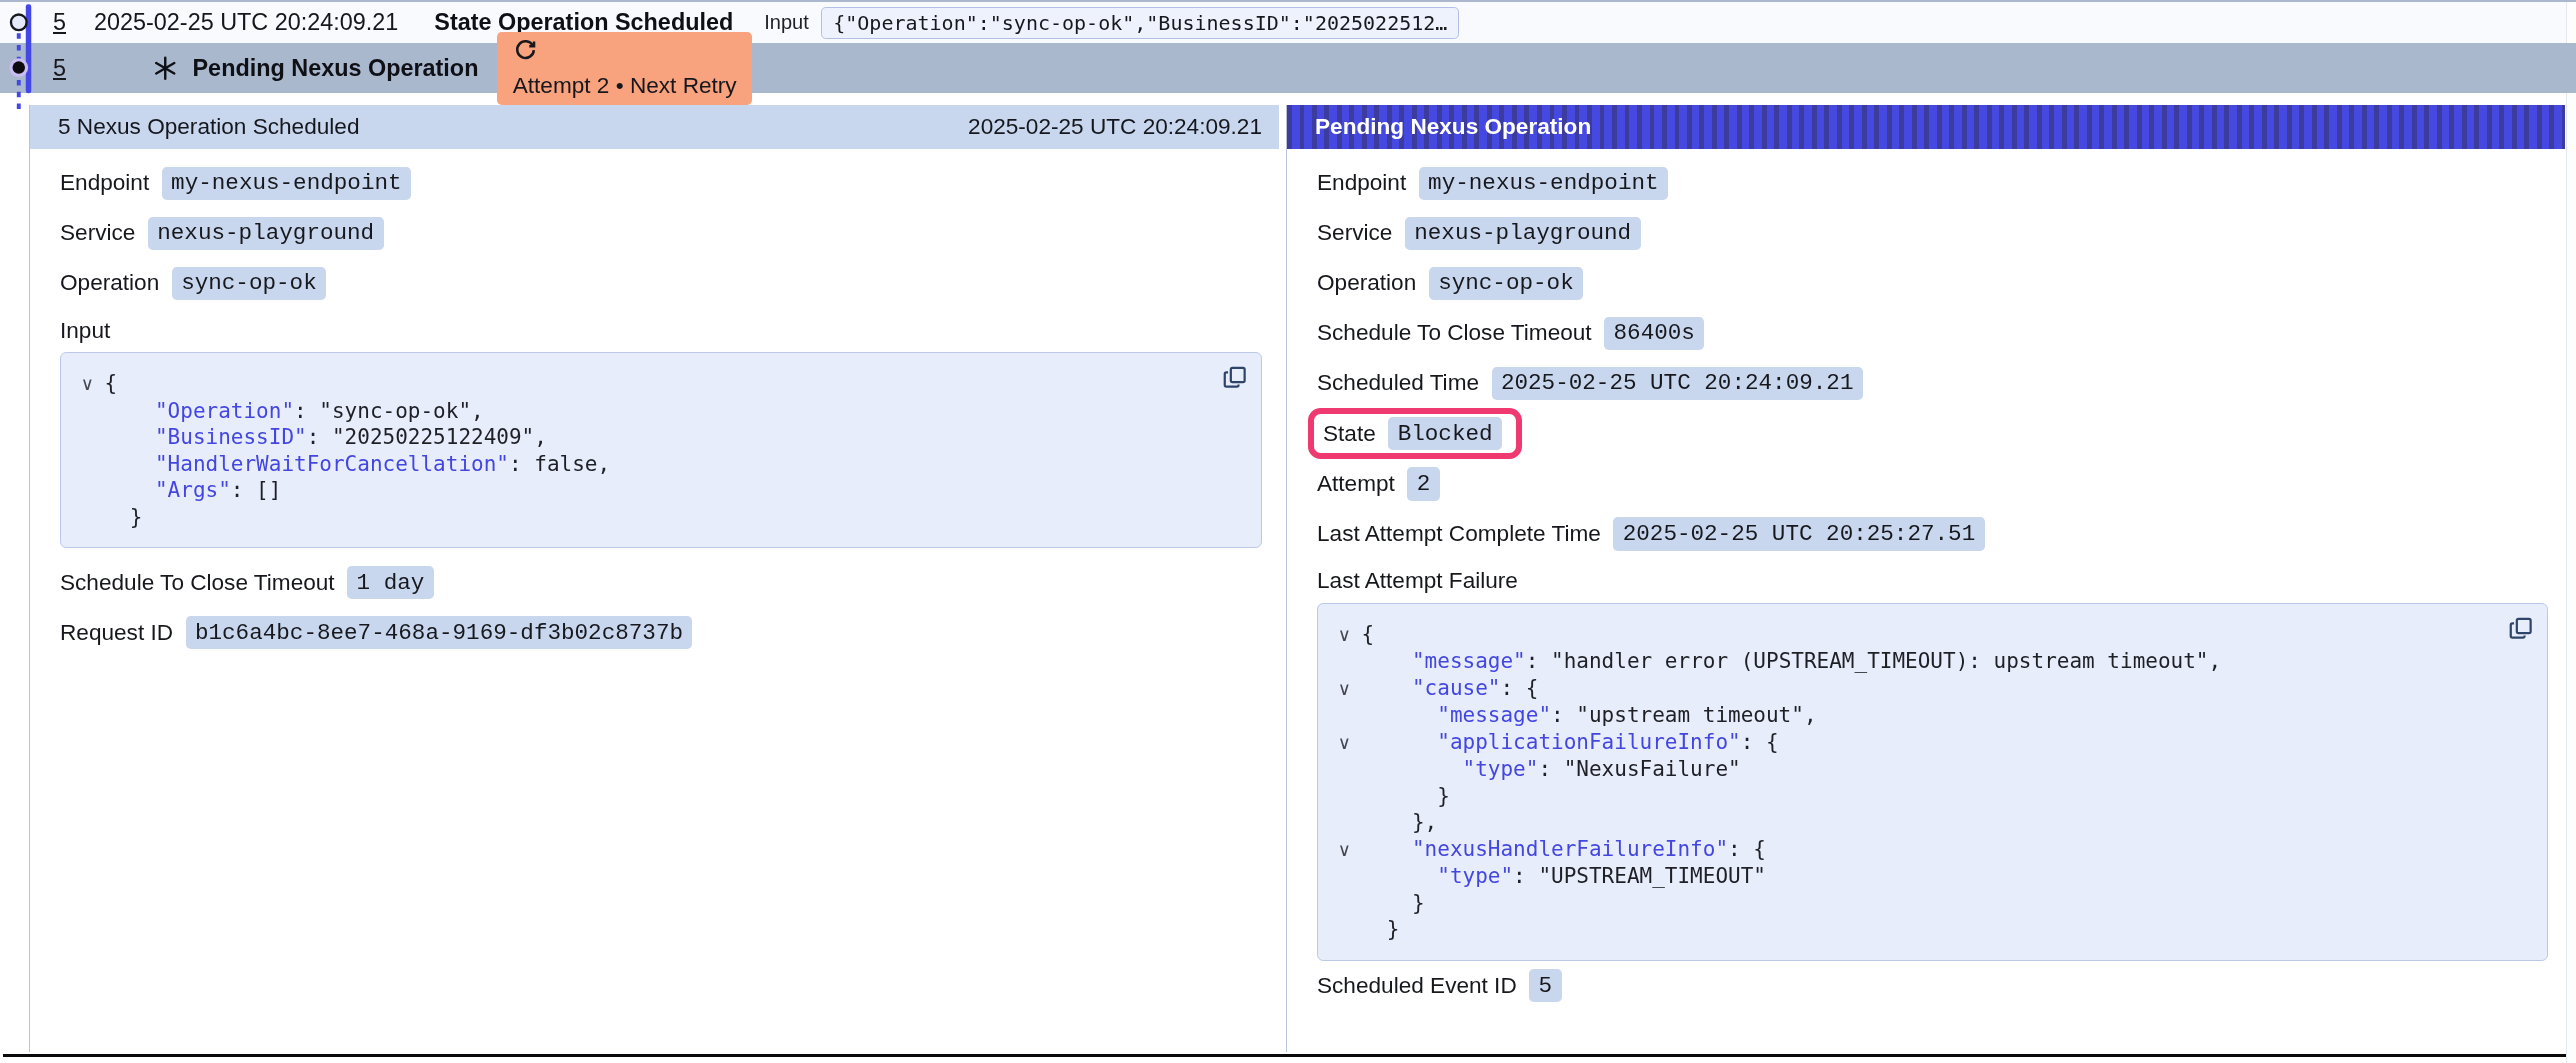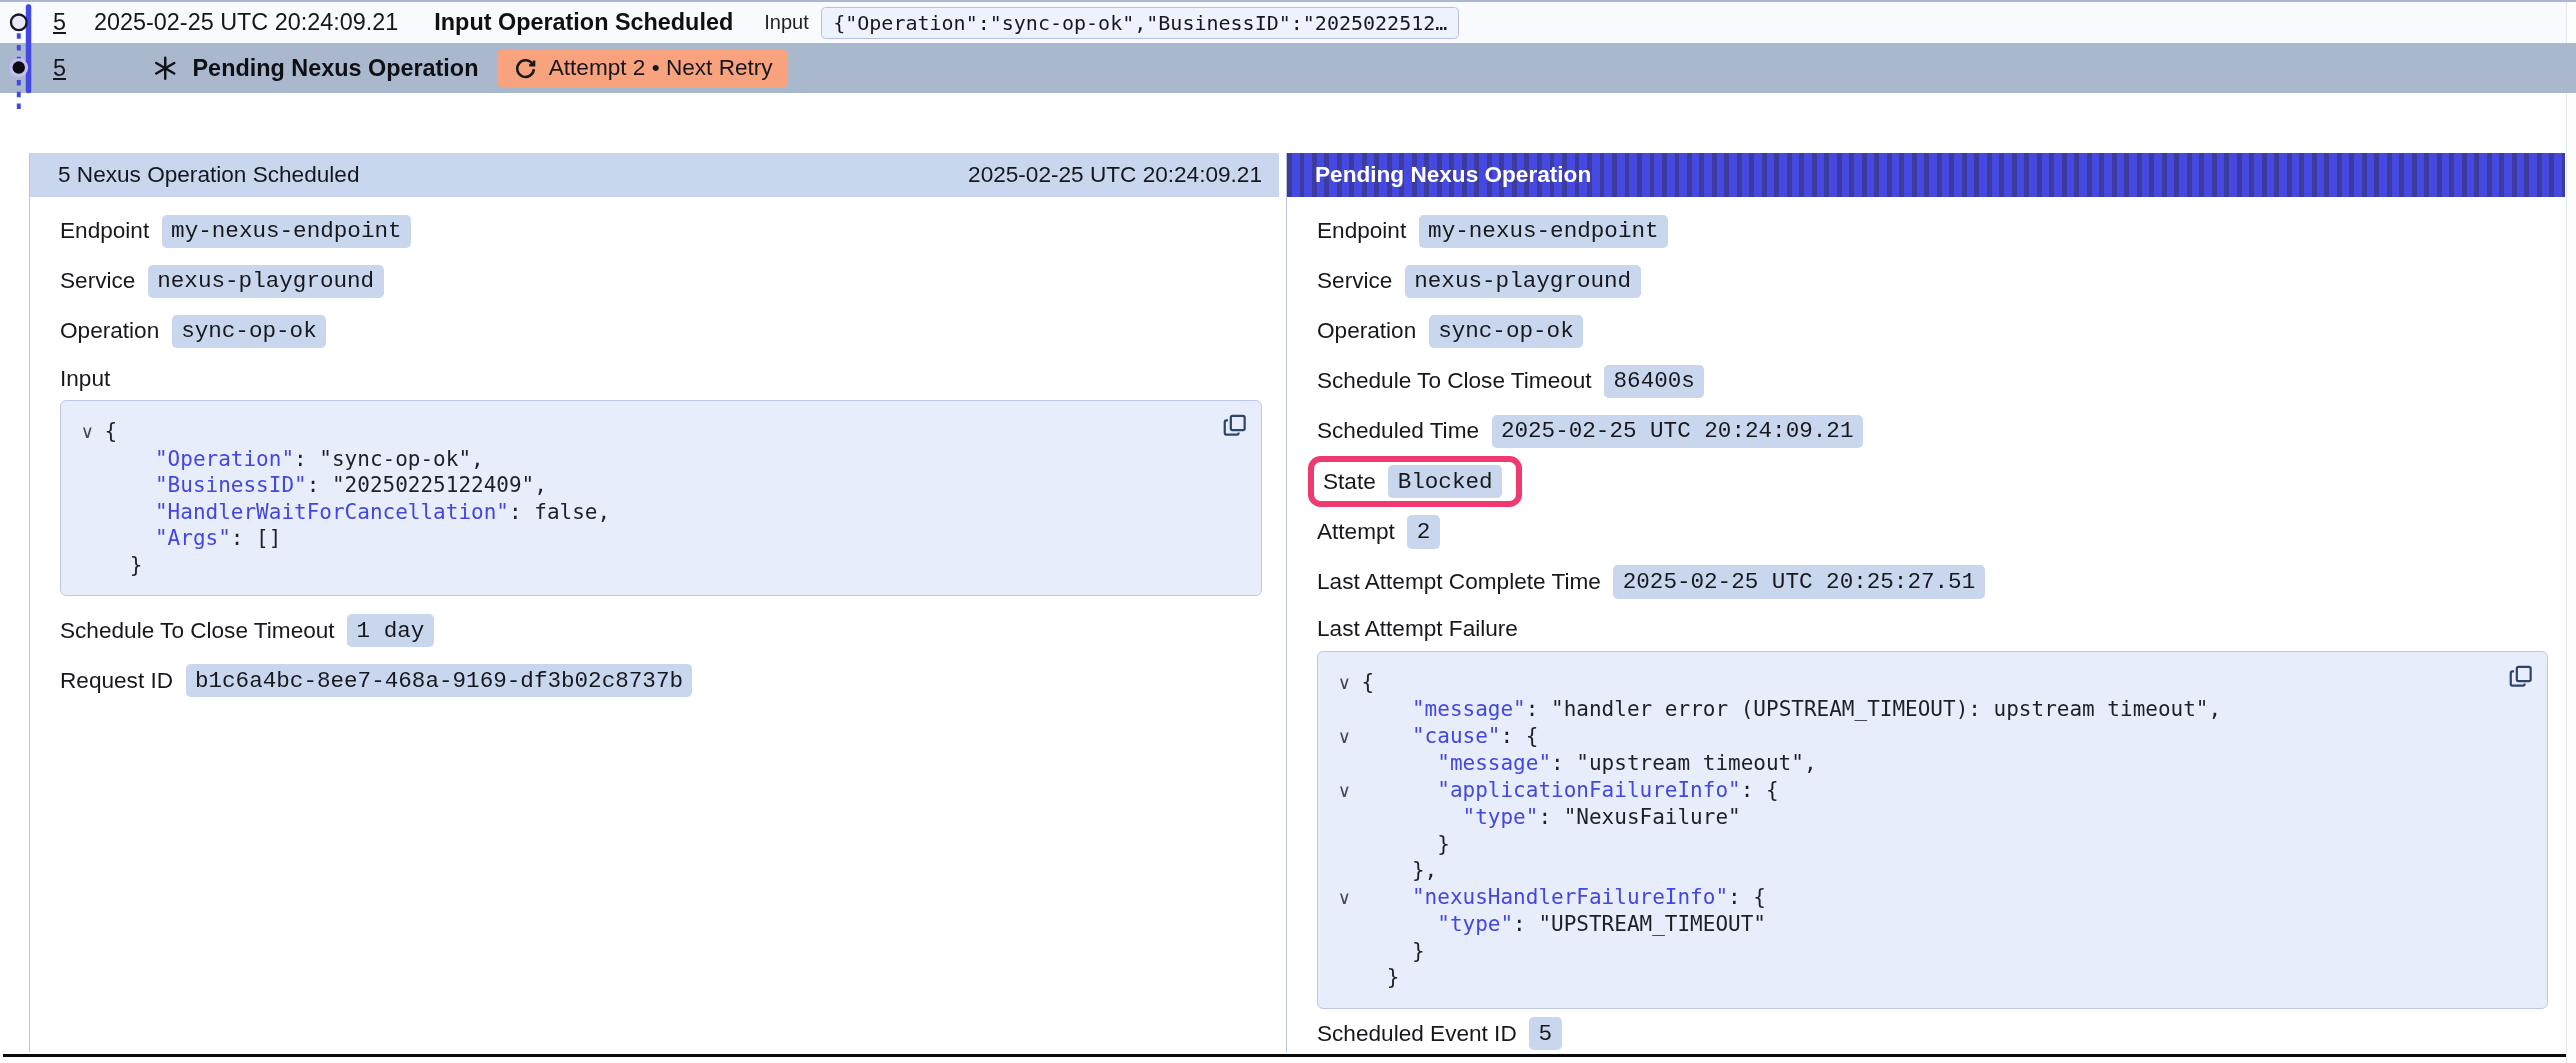--- a/index.html
+++ b/index.html
@@ -25,29 +25,29 @@
   .ts  { margin-left:28px; font-size:23.4px; color:#16171c; }
   .rtitle  { margin-left:36px; font-size:23.4px; font-weight:700; color:#0f1016; }
   .inlabel { margin-left:31px; font-size:20px; color:#1d2026; }
   .inbox {
     margin-left:12.5px; background:#eef2fd; border:1.6px solid #b3bfe6; border-radius:4.7px;
     padding:3.1px 11px; font-family:"DejaVu Sans Mono", monospace; font-size:20px; white-space:nowrap;
   }
   .star { margin-left:86px; display:inline-flex; align-items:center; }
   .rtitle2 { margin-left:14px; font-size:23.4px; font-weight:700; color:#0f1016; }
   .retry-badge {
-    margin-left:18.7px; display:inline-flex; align-items:center; gap:11px;
+    margin-left:18.7px; display:inline-flex; gap:11px;
     background:var(--retry-badge-orange,#f9a37e); border-radius:4.7px; padding:5.5px 15.6px;
-    font-size:22.6px; color:#16171d;
+    font-size:22.6px; color:#16171d;flex-direction:column;
   }
 
   .gutter { position:absolute; top:2.3px; left:0; width:43px; height:114px; z-index:5; }
 
   
-  .detail { position:absolute; top:105px; left:29px; width:2536px; bottom:11px; display:flex; gap:7px;margin-top:48px; }
+  .detail { position:absolute; top:105px; left:29px; width:2536px; bottom:11px; display:flex; gap:7px; }
   .panel { border-left:1.6px solid #b9c4da; background:#fff; position:relative; }
   .panel.left  { flex:0 0 1250px; }
   .panel.right { flex:1; }
   .panel-header { height:44px; display:flex; align-items:center; padding:0 17px 0 28px; font-size:22.6px; }
   .panel.left .panel-header { background:var(--panel-header-blue,#c9d7ee); color:#15171e; }
   .ph-ts { margin-left:auto; }
   .panel.right .panel-header {
     background:repeating-linear-gradient(90deg, var(--stripe-dark,#3c3c9f) 0 4.7px, var(--stripe-bright,#4549e2) 4.7px 12.5px);
     color:#ffffff; font-weight:700;
   }
@@ -81,21 +81,21 @@
 </style>
 </head>
 <body>
 
 <div class="hairline-top"></div>
 <div class="scroll-strip"></div>
 
 <div class="row1">
   <a class="eid">5</a>
   <span class="ts">2025-02-25 UTC 20:24:09.21</span>
-  <span class="rtitle">Input Operation Scheduled</span>
+  <span class="rtitle">State Operation Scheduled</span>
   <span class="inlabel">Input</span>
   <span class="inbox">{"Operation":"sync-op-ok","BusinessID":"2025022512…</span>
 </div>
 
 <div class="row2">
   <a class="eid">5</a>
   <span class="star">
     <svg width="26.5" height="26.5" viewBox="0 0 24 24">
       <g stroke="#0f1016" stroke-width="2.2" stroke-linecap="round" fill="none">
         <path d="M12 2.5 V21.5"></path>

